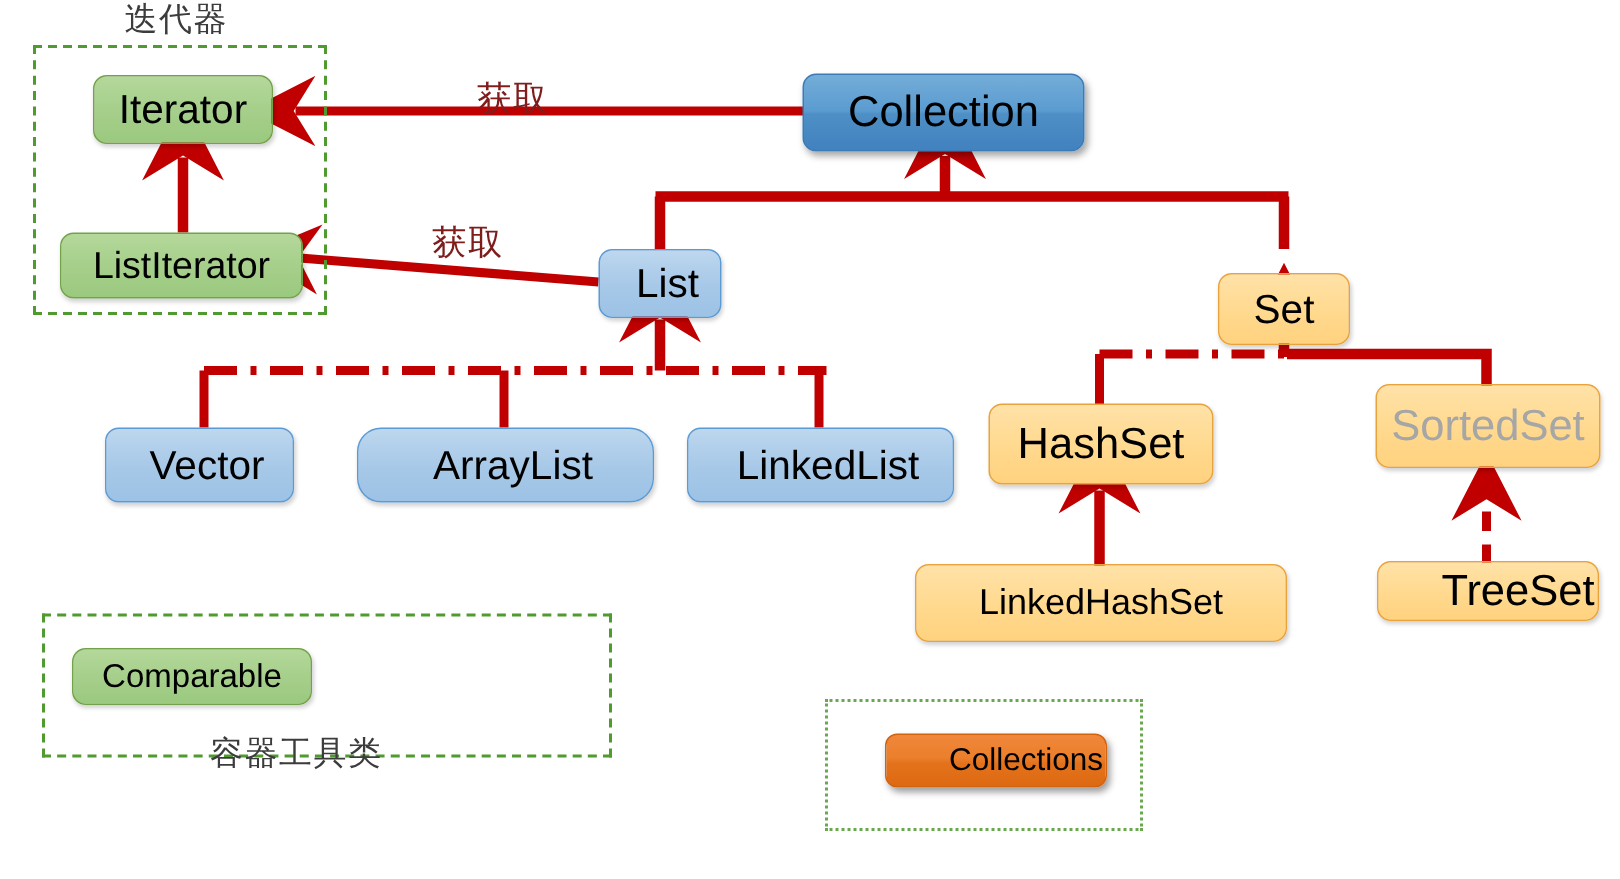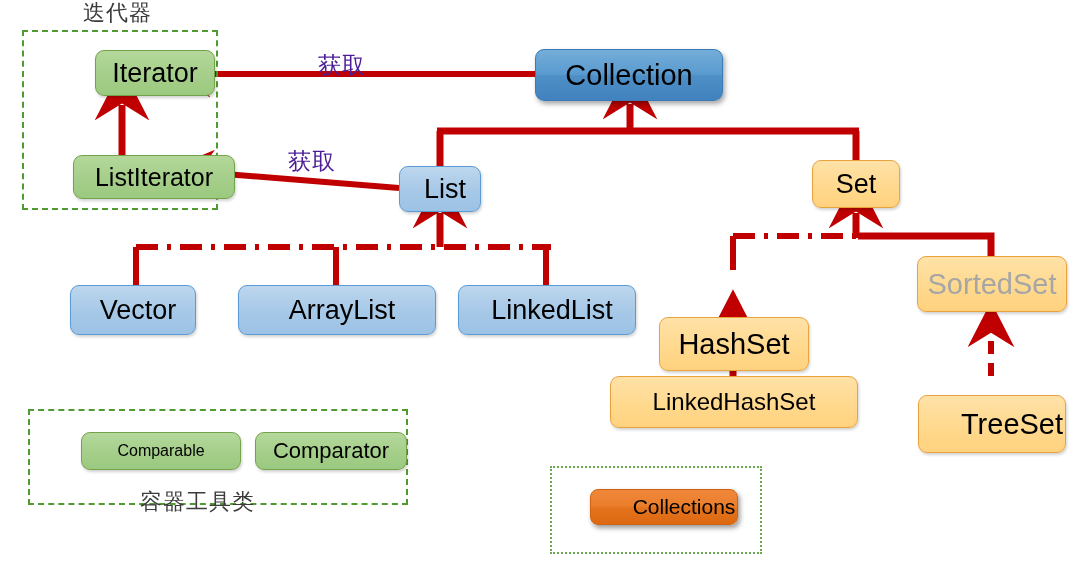--- a/index.html
+++ b/index.html
@@ -58,40 +58,39 @@
   .node.blue-light{
     background:linear-gradient(180deg,#bdd7ee 0%,#a8c9e8 50%,#9cc2e5 100%);
     border:1px solid #5b9bd5;
     box-shadow:1px 2px 3px rgba(0,0,0,.18);
     padding-left:10px;
   }
   .node.green{
     background:linear-gradient(180deg,#b4d89b 0%,#a6cf8b 50%,#9bc97f 100%);
     border:1px solid #74a24a;
     box-shadow:1px 2px 3px rgba(0,0,0,.18);
-    margin-left:33px;
   }
   .node.yellow{
     background:linear-gradient(180deg,#ffe2a8 0%,#ffd98e 55%,#ffd27f 100%);
     border:1px solid #e8a33d;
     box-shadow:1px 2px 3px rgba(0,0,0,.18);
   }
   .node.yellow.muted{ color:#a6a6a6; }
   .node.orange{
     background:linear-gradient(180deg,#f0873a 0%,#ea7f2c 45%,#e4721c 55%,#dd6a12 100%);
     border:1px solid #d0630f;
     box-shadow:2px 3px 5px rgba(0,0,0,.40);
     border-radius:8px;
   }
   
   .edge-label{
     position:absolute;
     font-family:"DejaVu Sans","Liberation Sans",sans-serif;
     font-size:23px;
-    color:#4c1d95;
+    color:#7f1d1d;
     background:transparent;
     white-space:nowrap;
     letter-spacing:1px;
   }
 </style>
 </head>
 <body>
 
 <div id="canvas">
 
@@ -150,59 +149,56 @@
   </div>
 
   <div class="node blue-strong" style="left:535px;top:49px;width:188px;height:52px;font-size:29px;">
     <span>Collection</span>
   </div>
 
   <div class="node blue-light" style="left:399px;top:166px;width:82px;height:46px;font-size:27px;">
     <span>List</span>
   </div>
 
-  <div class="node yellow" style="left:812px;top:160px;width:88px;height:48px;font-size:27px;">
+  <div class="node yellow" style="left:812px;top:182px;width:88px;height:48px;font-size:27px;">
     <span>Set</span>
   </div>
 
   <div class="node blue-light" style="left:70px;top:285px;width:126px;height:50px;font-size:27px;">
     <span>Vector</span>
   </div>
 
-  <div class="node blue-light" style="left:238px;top:285px;width:198px;height:50px;font-size:27px;">
+  <div class="node blue-light" style="left:238px;top:285px;width:198px;height:50px;font-size:27px;border-radius:16px;">
     <span>ArrayList</span>
   </div>
 
   <div class="node blue-light" style="left:458px;top:285px;width:178px;height:50px;font-size:27px;text-align:right;">
     <span>LinkedList</span>
   </div>
 
-  <div class="node yellow" style="left:659px;top:269px;width:150px;height:54px;font-size:29px;margin-top:48px;">
+  <div class="node yellow" style="left:659px;top:269px;width:150px;height:54px;font-size:29px;">
     <span>HashSet</span>
   </div>
 
   <div class="node yellow muted" style="left:917px;top:256px;width:150px;height:56px;font-size:29px;">
     <span>SortedSet</span>
   </div>
 
   <div class="node yellow" style="left:610px;top:376px;width:248px;height:52px;font-size:24px;">
     <span>LinkedHashSet</span>
   </div>
 
-  <div class="node yellow" style="left:918px;top:395px;width:148px;height:58px;font-size:29px;padding-left:40px;">
+  <div class="node yellow" style="left:918px;top:374px;width:148px;height:40px;font-size:29px;padding-left:40px;">
     <span>TreeSet</span>
   </div>
 
-  <div class="node green" style="left:48px;top:432px;width:160px;height:38px;font-size:16px;">
+  <div class="node green" style="left:48px;top:432px;width:160px;height:38px;font-size:22px;">
     <span>Comparable</span>
   </div>
 
-  <div class="node green" style="left:222px;top:432px;width:152px;height:38px;font-size:22px;">
-    <span>Comparator</span>
-  </div>
 
   <div class="node orange" style="left:590px;top:489px;width:148px;height:36px;font-size:21px;padding-left:40px;">
     <span>Collections</span>
   </div>
 
   <div class="edge-label" style="left:318px;top:50px;">获取</div>
 
   <div class="edge-label" style="left:288px;top:146px;">获取</div>
 
 </div>

